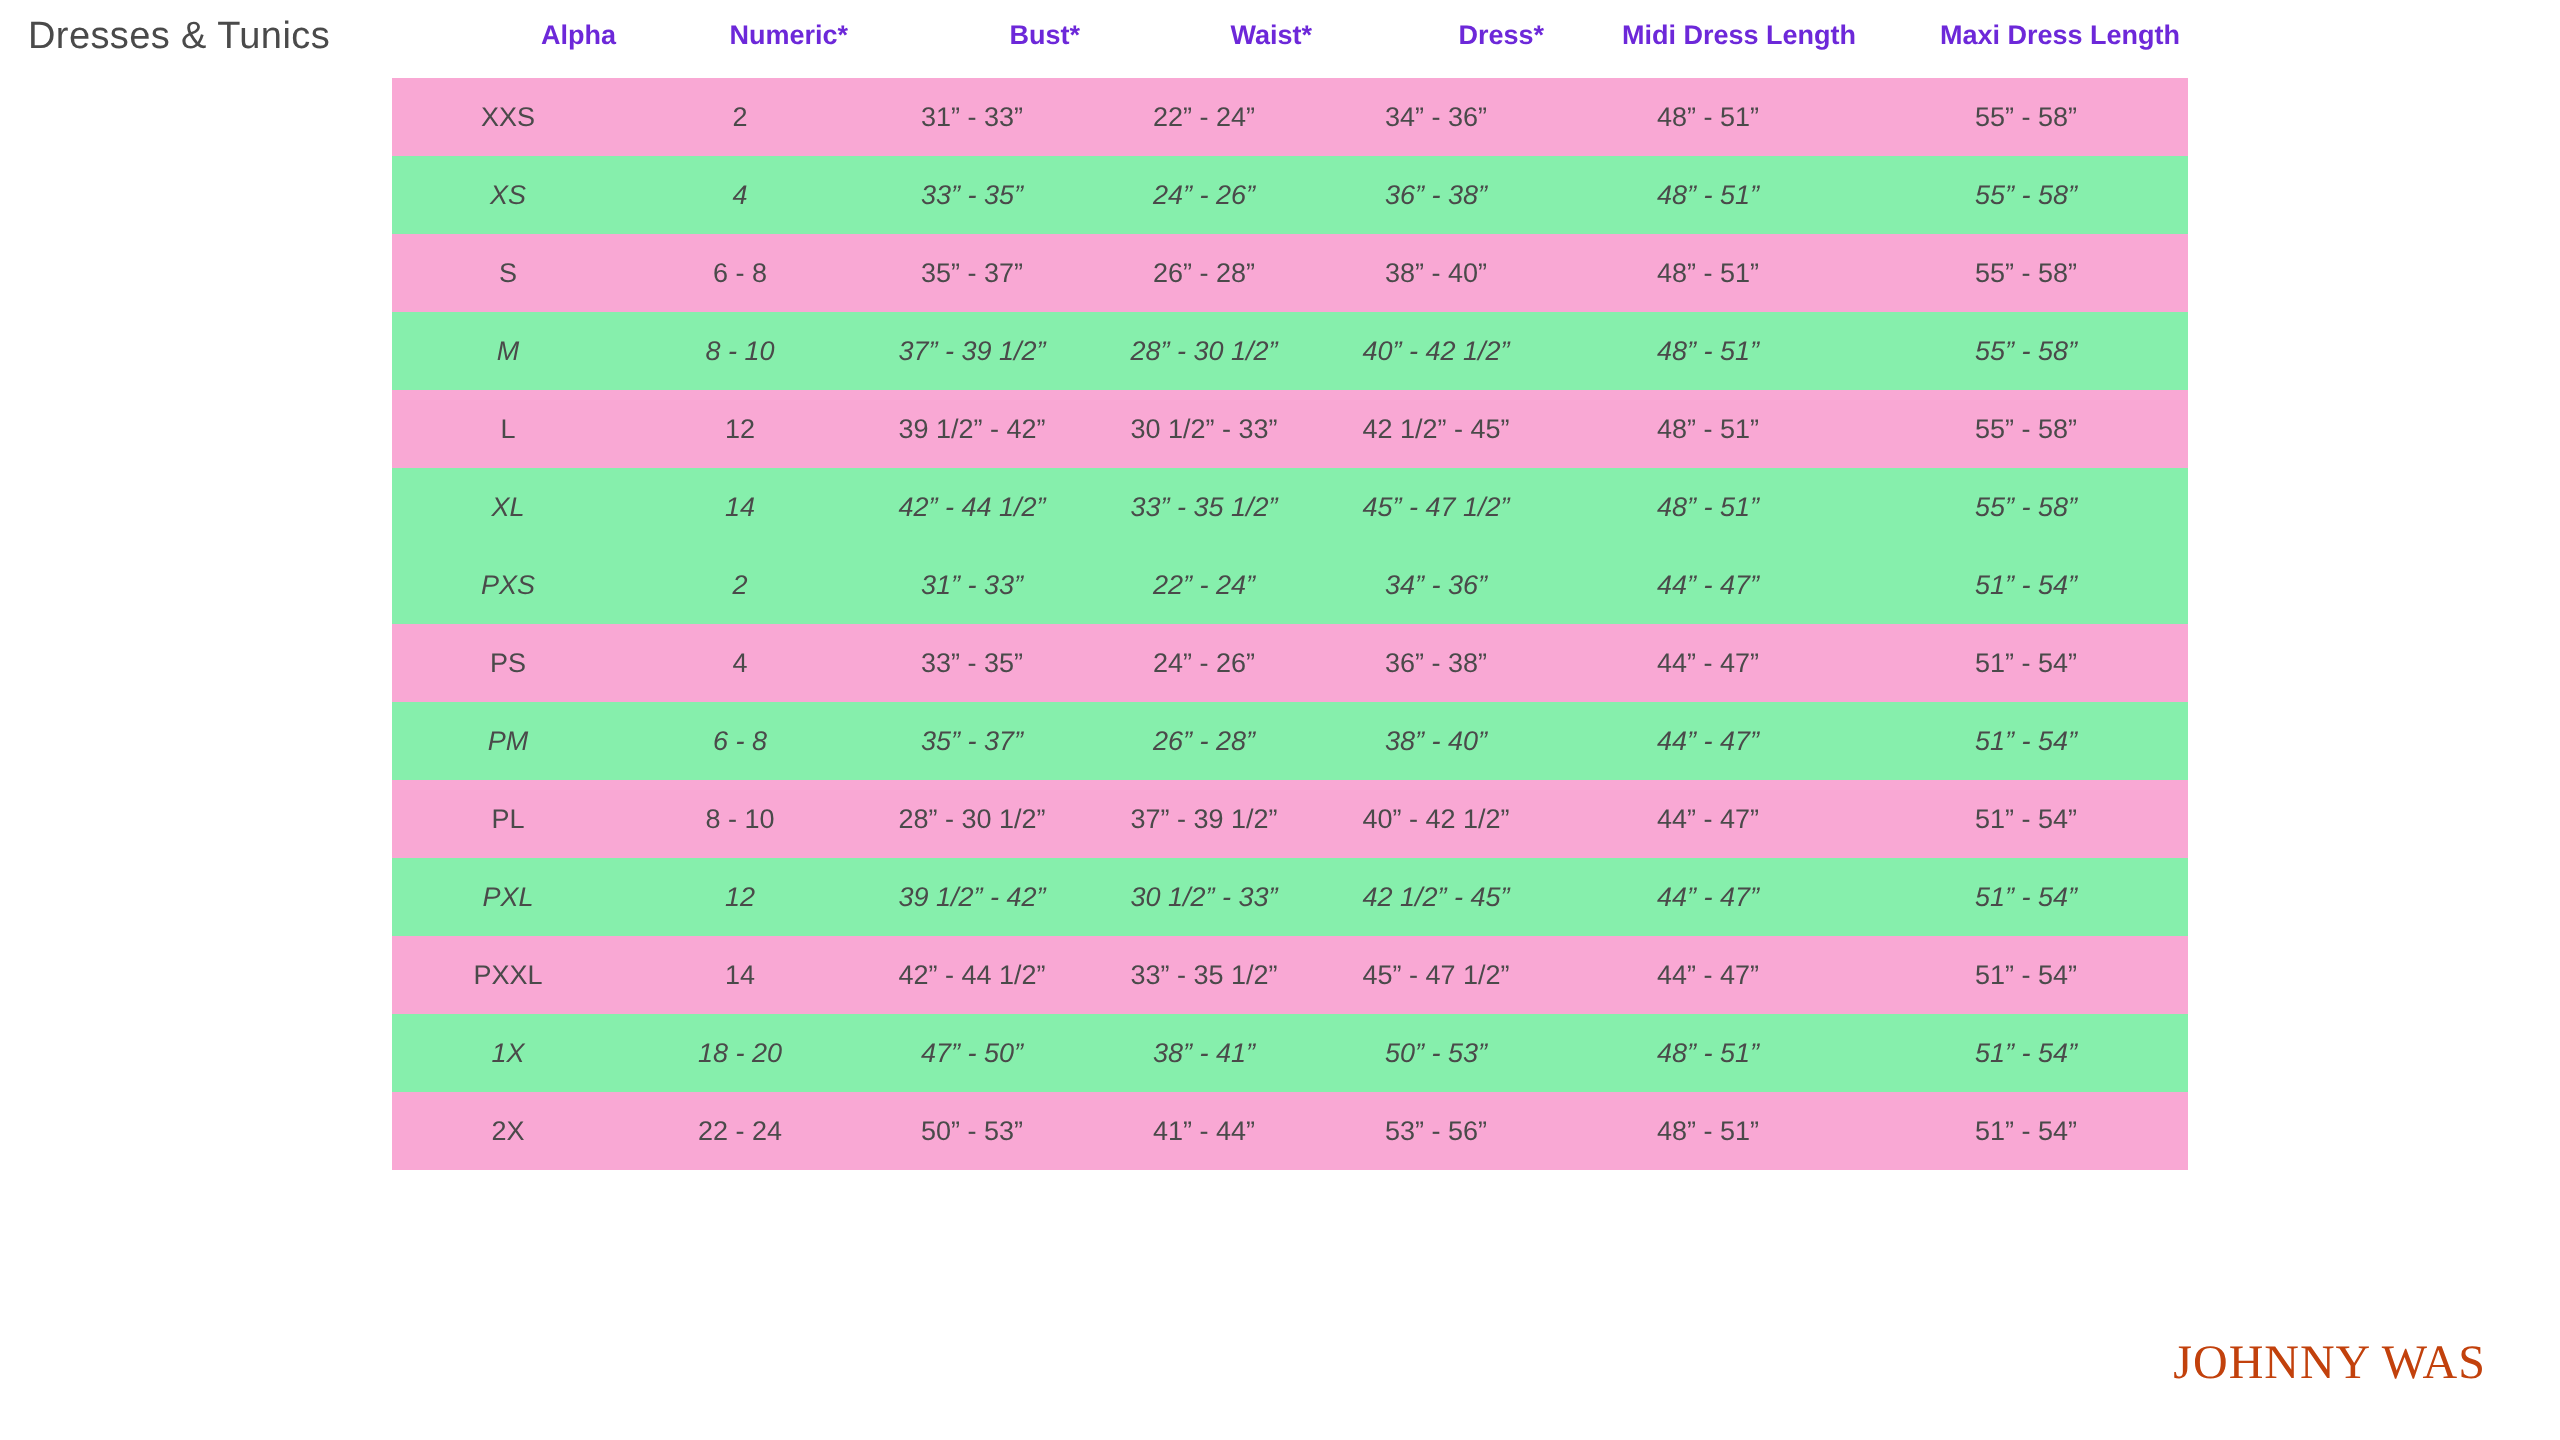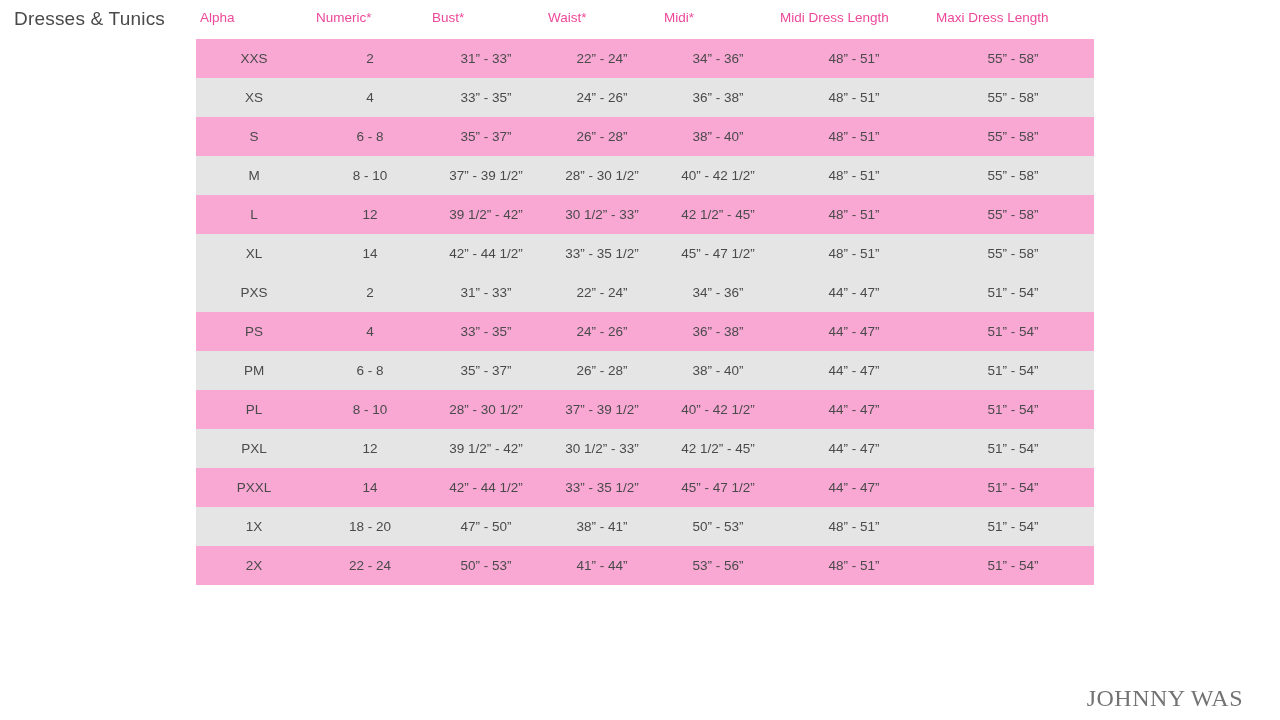--- a/index.html
+++ b/index.html
@@ -32,55 +32,56 @@
   .size-table {
     position: absolute;
     left: 196px;
     top: 0px;
     width: 898px;
     border-collapse: collapse;
     table-layout: fixed;
   }
   .size-table th {
     font-size: 13.5px;
-    font-weight: 400;
-    color: #ec4899;
+    font-weight: 700;
+    color: #6d28d9;
     padding: 10px 4px 14px 4px;
-    text-align: left;
+    text-align: right;
     white-space: nowrap;
   }
   .size-table td {
     font-size: 13.5px;
     font-weight: 400;
     color: #4a4a4a;
     padding: 12px 4px;
     text-align: center;
     white-space: nowrap;
   }
   .size-table tbody tr.odd {
     background: #f9a8d4;
   }
   .size-table tbody tr.even {
-    background: #e5e5e5;
+    background: #86efac;
+    font-style: italic;
   }
   col.c0 { width: 116px; }
   col.c1 { width: 116px; }
   col.c2 { width: 116px; }
   col.c3 { width: 116px; }
   col.c4 { width: 116px; }
   col.c5 { width: 156px; }
   col.c6 { width: 162px; }
   .brand-logo {
     position: absolute;
     right: 14px;
-    bottom: 8px;
+    bottom: 24px;
     font-family: "Liberation Serif", serif;
     font-size: 24px;
     letter-spacing: 0.5px;
-    color: #737373;
+    color: #c2410c;
     white-space: nowrap;
   }
 </style>
 </head>
 <body>
 
 <div class="page">
 
   <div class="page-title">Dresses &amp; Tunics</div>
 
@@ -93,21 +94,21 @@
         <col class="c4">
         <col class="c5">
         <col class="c6">
     </colgroup>
     <thead>
       <tr>
           <th>Alpha</th>
           <th>Numeric*</th>
           <th>Bust*</th>
           <th>Waist*</th>
-          <th>Midi*</th>
+          <th>Dress*</th>
           <th>Midi Dress Length</th>
           <th>Maxi Dress Length</th>
         </tr>
     </thead>
     <tbody>
         <tr class="odd">
           <td>XXS</td>
           <td>2</td>
           <td>31” - 33”</td>
           <td>22” - 24”</td>

